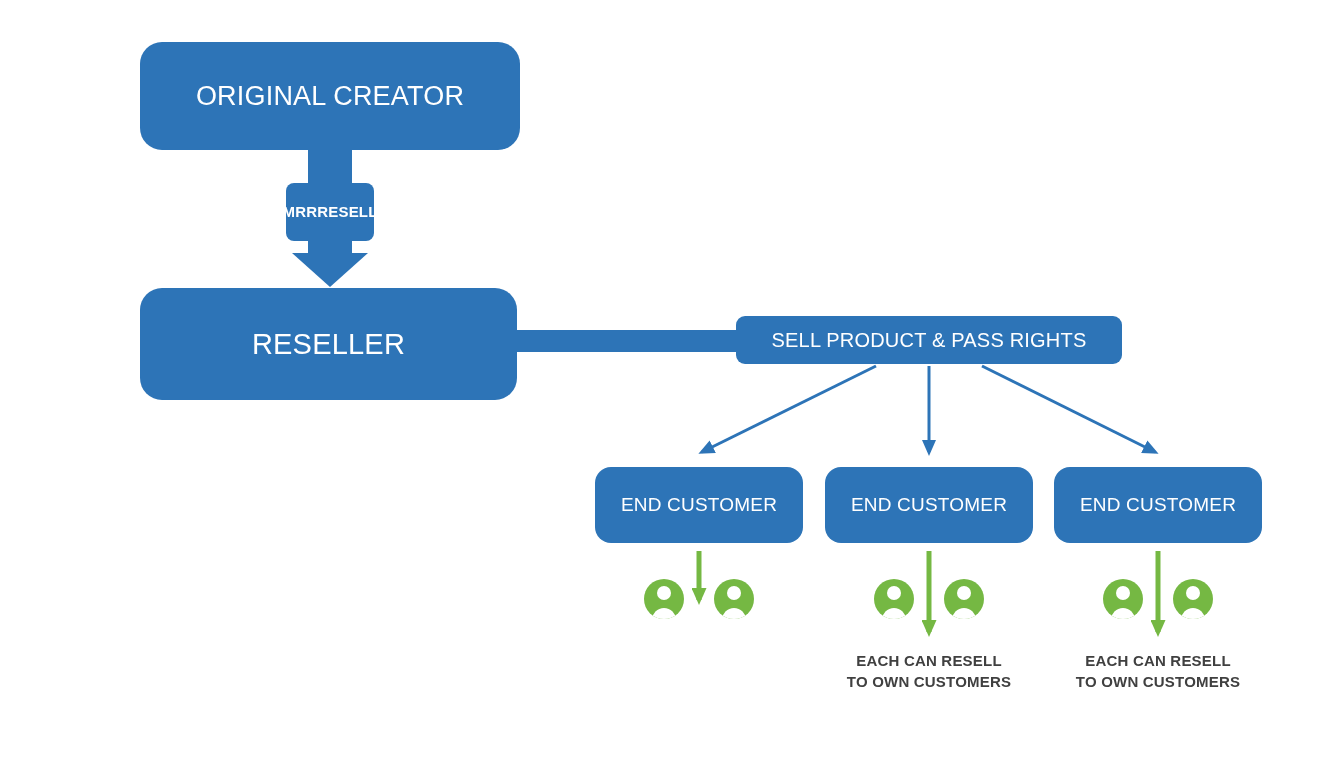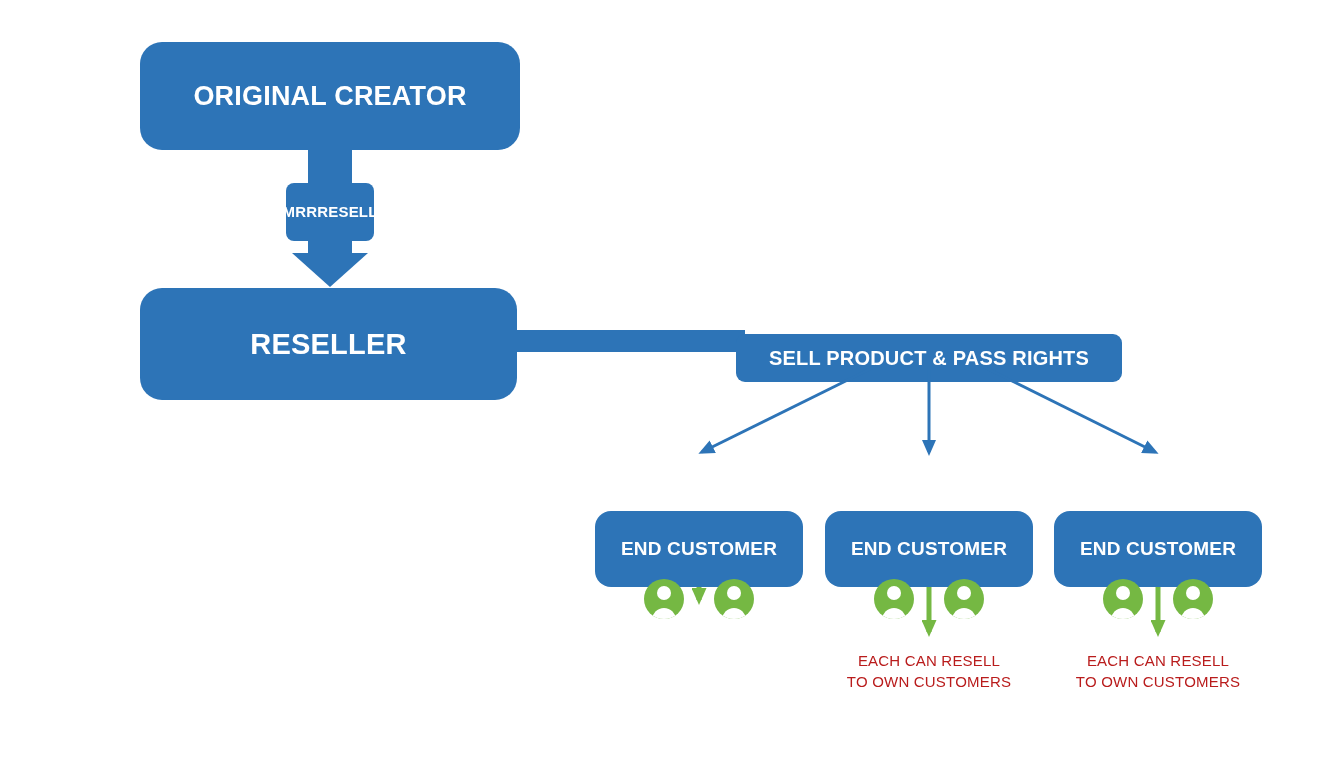--- a/index.html
+++ b/index.html
@@ -4,26 +4,26 @@
 <style>
   * { margin:0; padding:0; box-sizing:border-box; }
   html,body { background:#ffffff; }
   body { font-family:"Liberation Sans", sans-serif; }
   .canvas {
     position:relative; width:1344px; height:768px; background:#ffffff; overflow:hidden;
   }
   .box {
     position:absolute; background:#2d74b7; color:#ffffff;
     display:flex; align-items:center; justify-content:center;
-    font-weight:700; letter-spacing:0.2px; text-align:center;
+    font-weight:400; letter-spacing:0.2px; text-align:center;
   }
   .creator  { left:140px; top:42px;  width:380px; height:108px; border-radius:22px; font-size:27px; }
   .reseller { left:140px; top:288px; width:377px; height:112px; border-radius:22px; font-size:29px; }
-  .sell     { left:736px; top:334px; width:386px; height:48px;  border-radius:9px;  font-size:20px;align-items:center; }
-  .endbox   { top:467px; width:208px; height:76px; border-radius:16px; font-size:19px;margin-top:44px; }
+  .sell     { left:736px; top:316px; width:386px; height:48px;  border-radius:9px;  font-size:20px;align-items:center; }
+  .endbox   { top:467px; width:208px; height:76px; border-radius:16px; font-size:19px; }
   .endbox.c1 { left:595px; }
   .endbox.c2 { left:825px; }
   .endbox.c3 { left:1054px; }
 
   .shaft {
     position:absolute; left:308px; top:149px; width:44px; height:106px; background:#2d74b7;
   }
   .arrowhead-down {
     position:absolute; left:292px; top:253px; width:0; height:0;
     border-left:38px solid transparent; border-right:38px solid transparent;
@@ -48,21 +48,21 @@
   .person::before {
     content:""; position:absolute; left:13px; top:7px; width:14px; height:14px;
     background:#ffffff; border-radius:50%;
   }
   .person::after {
     content:""; position:absolute; left:8px; bottom:-7px; width:24px; height:18px;
     background:#ffffff; border-radius:12px 12px 0 0;
   }
   .note {
     position:absolute; width:220px; top:650px; text-align:center;
-    font-weight:400; font-size:15px; line-height:1.4; color:#b91c1c; letter-spacing:0.2px;
+    font-weight:700; font-size:15px; line-height:1.4; color:#404040; letter-spacing:0.2px;
   }
   .note.c2 { left:819px; }
   .note.c3 { left:1048px; }
 </style>
 </head>
 <body>
 
 <div class="canvas">
 
   <div class="box creator">

